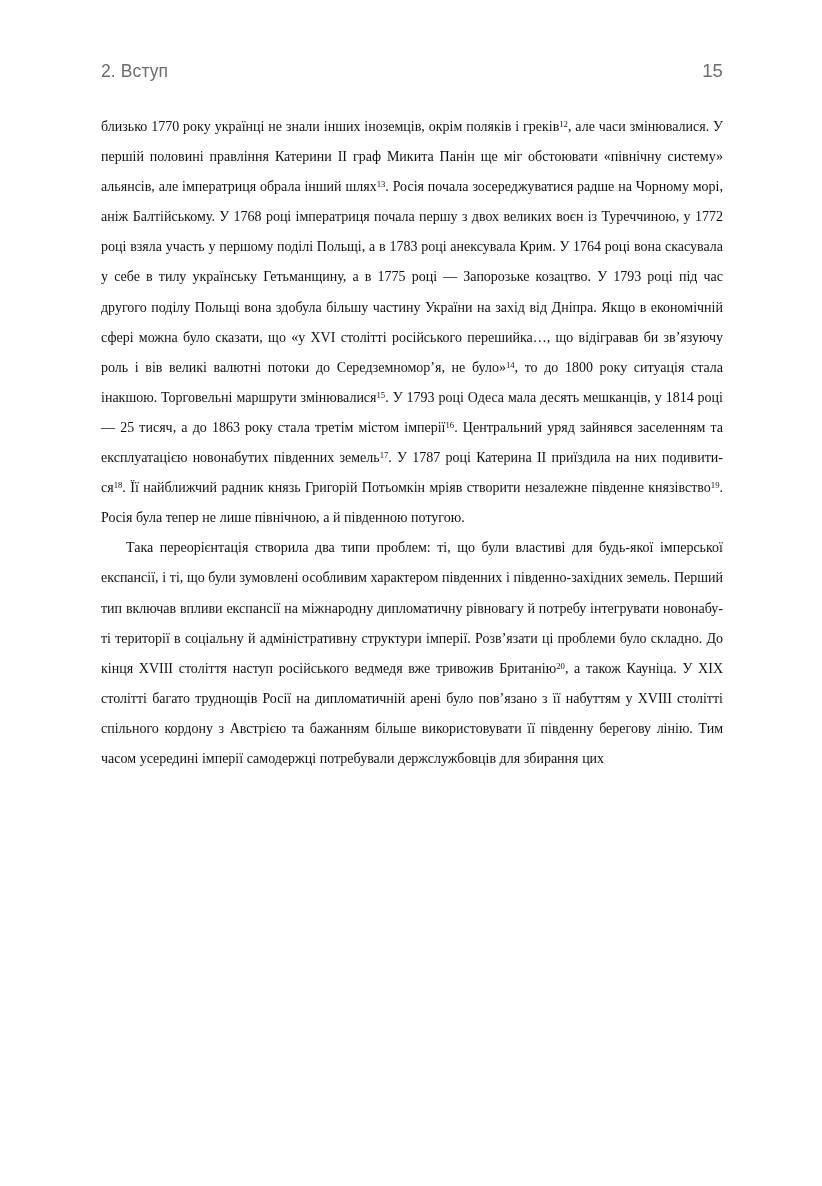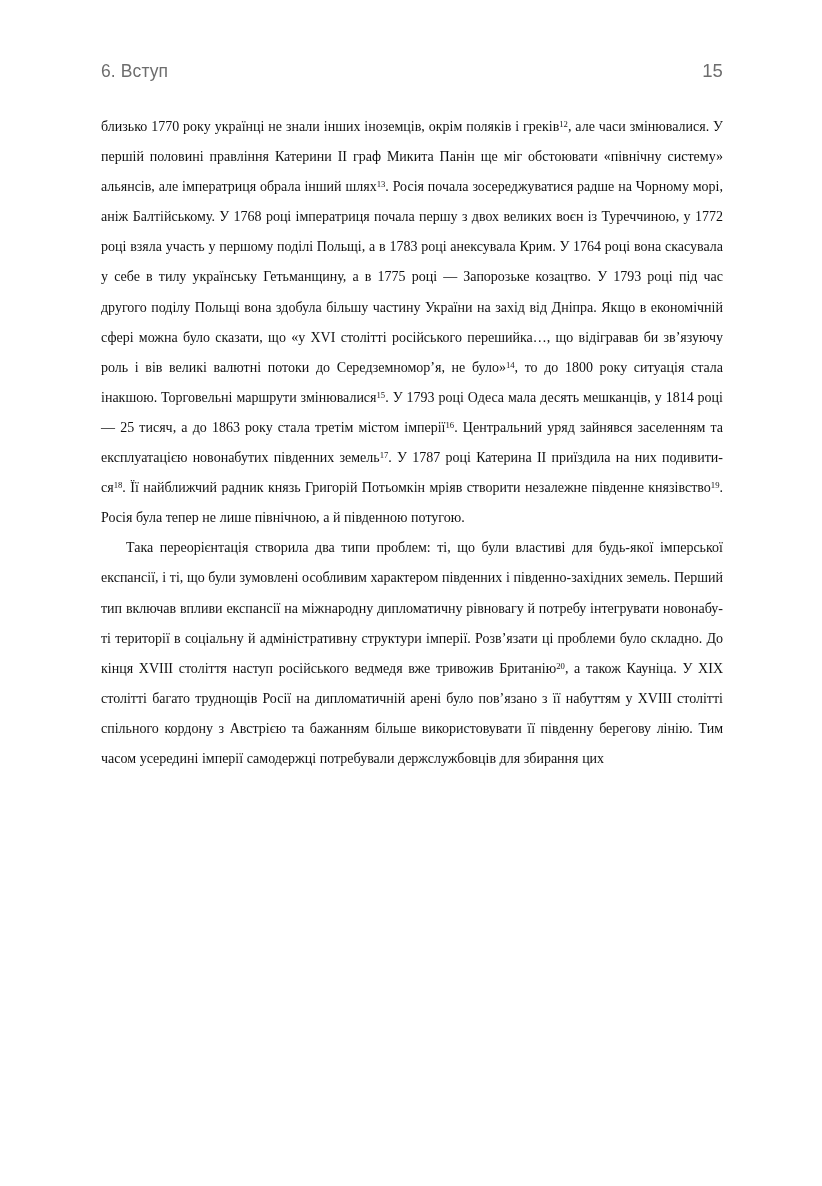--- a/index.html
+++ b/index.html
@@ -87,21 +87,21 @@
     vertical-align: 0.52em;
     font-family: "Liberation Serif", "DejaVu Serif", serif;
   }
 </style>
 </head>
 <body>
 
 <div class="page">
 
   <div class="running-header">
-    <span class="chapter-title">6. Вступ</span>
+    <span class="chapter-title">2. Вступ</span>
     <span class="folio">15</span>
   </div>
 
   <div class="text-block" id="body-text-block">
 
   <p class="body-par continued">близько 1770 року українці не знали інших іноземців, окрім поляків і греків<sup class="fn">12</sup>, але часи змінювалися. У першій половині правління Катерини II граф Микита Панін ще міг обстоювати «північну систему» альянсів, але імператриця обрала інший шлях<sup class="fn">13</sup>. Росія почала зосереджуватися радше на Чорному морі, аніж Балтійському. У 1768 році імператриця почала першу з двох великих воєн із Туреччиною, у 1772 році взяла участь у першому поділі Польщі, а в 1783 році анексувала Крим. У 1764 році вона скасувала у себе в тилу українську Геть­манщину, а в 1775 році — Запорозьке козацтво. У 1793 році під час другого поділу Польщі вона здобула більшу частину України на захід від Дніпра. Якщо в економічній сфері можна було сказати, що «у XVI столітті російського перешийка…, що відігравав би зв’язуючу роль і вів великі валютні потоки до Середземномор’я, не було»<sup class="fn">14</sup>, то до 1800 року ситуація стала інакшою. Торговельні маршрути змінювалися<sup class="fn">15</sup>. У 1793 році Одеса мала десять мешканців, у 1814 році — 25 тисяч, а до 1863 року стала третім містом імперії<sup class="fn">16</sup>. Центральний уряд зайнявся заселенням та експлуатацією новонабутих південних земель<sup class="fn">17</sup>. У 1787 році Катерина II приїздила на них подивити­ся<sup class="fn">18</sup>. Її найближчий радник князь Григорій Потьомкін мріяв створити незалежне південне князівство<sup class="fn">19</sup>. Росія була тепер не лише північною, а й південною потугою.</p>
       <p class="body-par indented">Така переорієнтація створила два типи проблем: ті, що були властиві для будь-якої імперської експансії, і ті, що були зу­мовлені особливим характером південних і південно-західних земель. Перший тип включав впливи експансії на міжнарод­ну дипломатичну рівновагу й потребу інтегрувати новонабу­ті території в соціальну й адміністративну структури імперії. Розв’язати ці проблеми було складно. До кінця XVIII століття наступ російського ведмедя вже тривожив Британію<sup class="fn">20</sup>, а та­кож Кауніца. У XIX столітті багато труднощів Росії на дипло­матичній арені було пов’язано з її набуттям у XVIII столітті спільного кордону з Австрією та бажанням більше використо­вувати її південну берегову лінію. Тим часом усередині імперії самодержці потребували держслужбовців для збирання цих</p>
     </div>
 
 </div>

